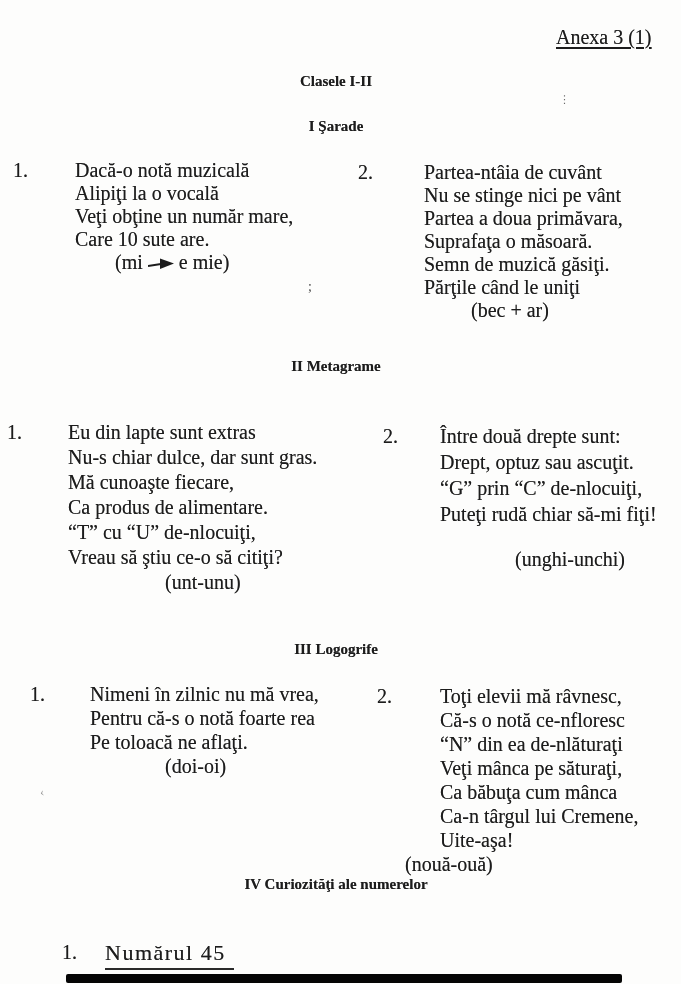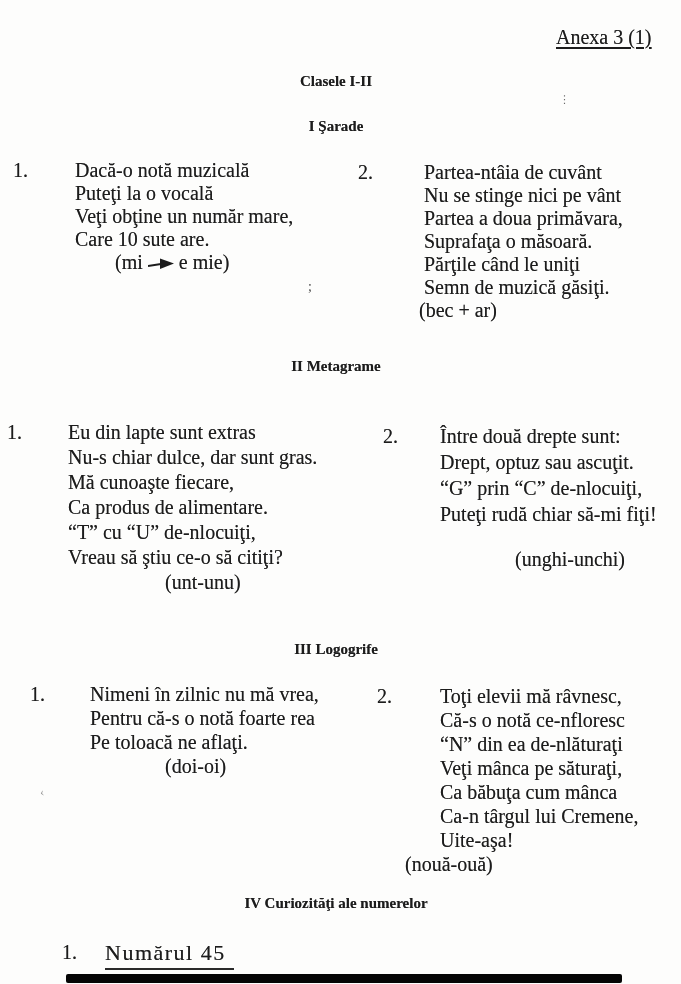--- a/index.html
+++ b/index.html
@@ -22,34 +22,34 @@
   .heading{
     position:absolute;left:0;width:672px;
     text-align:center;
     font-weight:bold;font-size:15px;
     white-space:nowrap;
   }
   .h-title{top:73px;}
   .h-sarade{top:118px;}
   .h-metagrame{top:358px;}
   .h-logogrife{top:641px;}
-  .h-curiozitati{top:895px;}
+  .h-curiozitati{top:876px;}
 
   .riddle{position:absolute;font-size:20px;line-height:23px;white-space:nowrap;}
   .riddle .num{position:absolute;left:0;top:0;}
   .riddle .lines{display:block;}
   .riddle .line{white-space:nowrap;margin-left:35px;}
 
   .r-s1{left:13px;top:159px;}
   .r-s1 .lines{margin-left:27px;}
   .r-s1 .answer{margin-left:102px;}
 
   .r-s2{left:358px;top:161px;}
   .r-s2 .lines{margin-left:31px;}
-  .r-s2 .answer{margin-left:61px;}
+  .r-s2 .answer{margin-left:113px;}
 
   .r-m1{left:7px;top:420px;line-height:25px;}
   .r-m1 .lines{margin-left:26px;}
   .r-m1 .answer{margin-left:158px;}
 
   .r-m2{left:383px;top:423px;line-height:26px;}
   .r-m2 .lines{margin-left:22px;}
   .r-m2 .answer{margin-left:132px;margin-top:19px;}
 
   .r-l1{left:30px;top:682px;line-height:24px;}
@@ -95,41 +95,41 @@
   <span class="speck speck-1">⋮</span>
   <span class="speck speck-2">;</span>
   <span class="speck speck-3">‹</span>
 
   <div class="heading h-sarade">I Şarade</div>
 
   <div class="riddle r-s1">
     <span class="num">1.</span>
     <div class="lines">
         <div class="line">Dacă-o notă muzicală</div>
-        <div class="line">Puteţi la o vocală</div>
+        <div class="line">Alipiţi la o vocală</div>
         <div class="line">Veţi obţine un număr mare,</div>
         <div class="line">Care 10 sute are.</div>
       </div>
     <div class="answer">
       <span>(mi</span><svg class="arrow-icon" width="26" height="13" viewBox="0 0 26 13">
         <line x1="0" y1="9" x2="13" y2="7" stroke="#1c1c1c" stroke-width="2"></line>
         <polygon points="12,1.5 26,6.5 12,12" fill="#1c1c1c"></polygon>
       </svg><span>e mie)</span>
     </div>
   </div>
 
   <div class="riddle r-s2">
     <span class="num">2.</span>
     <div class="lines">
         <div class="line">Partea-ntâia de cuvânt</div>
         <div class="line">Nu se stinge nici pe vânt</div>
         <div class="line">Partea a doua primăvara,</div>
         <div class="line">Suprafaţa o măsoară.</div>
+        <div class="line">Semn de muzică găsiţi.</div>
         <div class="line">Părţile când le uniţi</div>
-        <div class="line">Semn de muzică găsiţi.</div>
       </div>
     <div class="answer">(bec + ar)</div>
   </div>
 
   <div class="heading h-metagrame">II Metagrame</div>
 
   <div class="riddle r-m1">
     <span class="num">1.</span>
     <div class="lines">
         <div class="line">Eu din lapte sunt extras</div>

